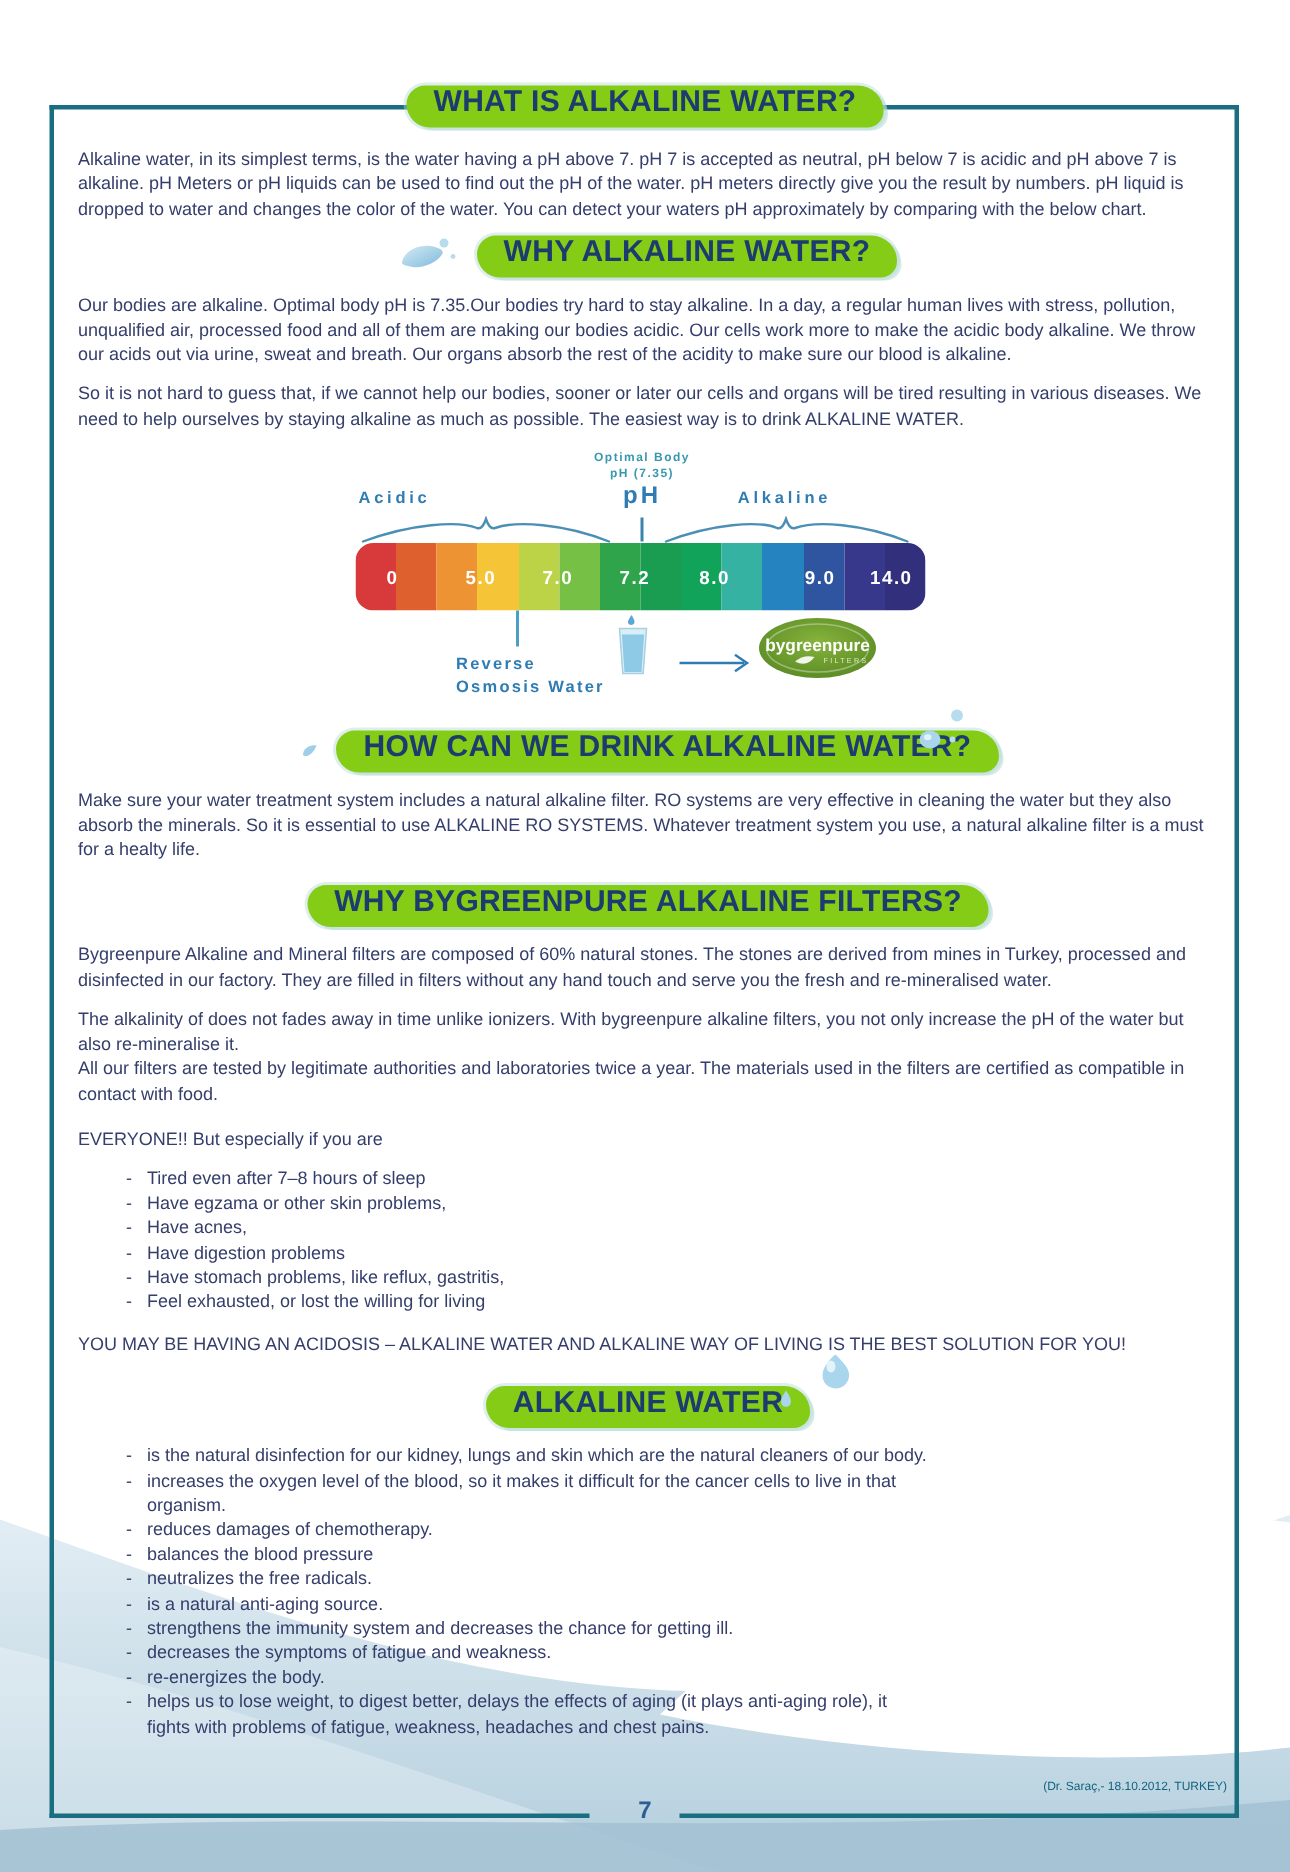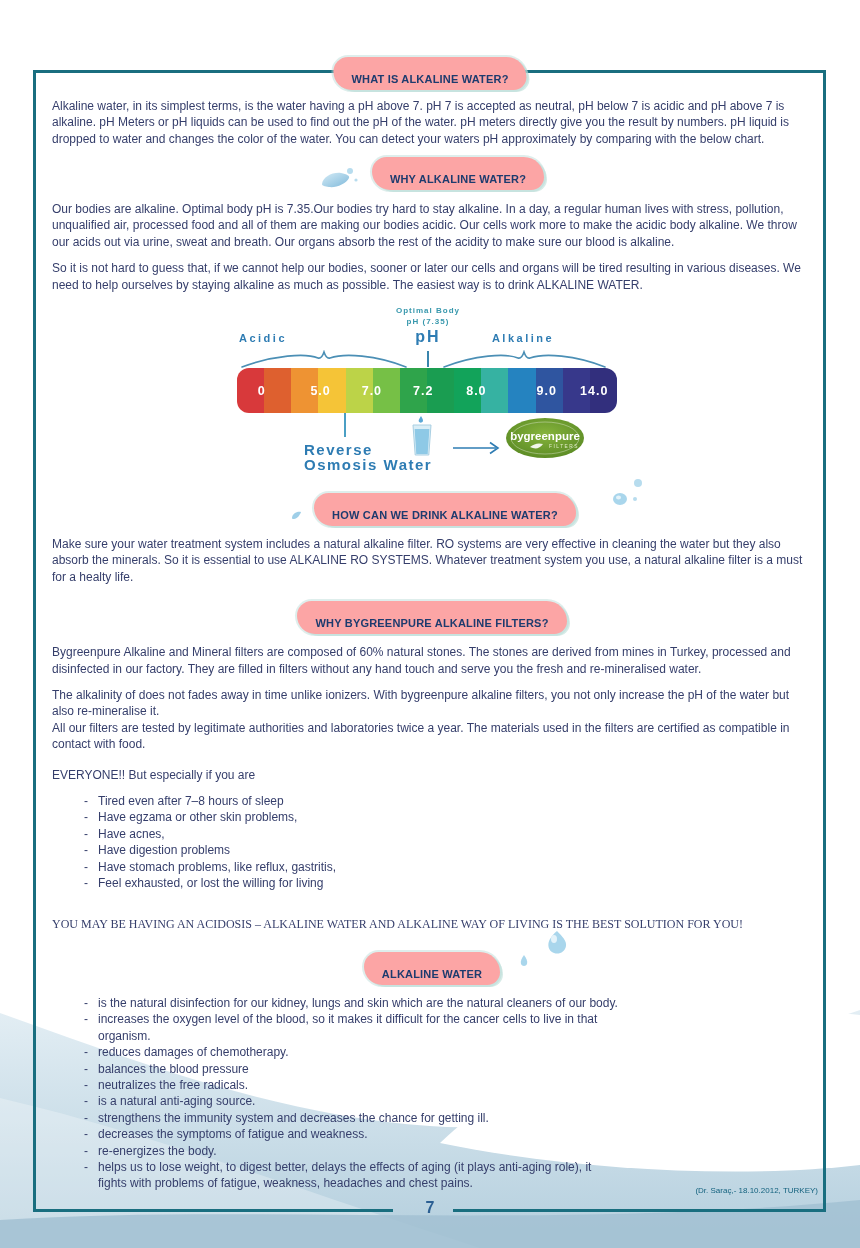--- a/index.html
+++ b/index.html
@@ -13,22 +13,22 @@
   .waves{position:absolute;left:0;top:928px;width:860px;height:320px;z-index:0;}
   
   .frame-line{position:absolute;background:#196e7f;z-index:2;}
   .f-top{left:33px;top:70px;width:793px;height:3px;}
   .f-left{left:33px;top:70px;width:3px;height:1142px;}
   .f-right{left:823px;top:70px;width:3px;height:1142px;}
   .f-bot-l{left:33px;top:1209px;width:360px;height:3px;}
   .f-bot-r{left:453px;top:1209px;width:373px;height:3px;}
   
   .badge{
-    display:inline-block;background:#fca5a5;color:#1d3b6e;font-weight:bold;
-    font-size:11px;letter-spacing:.2px;padding:16px 18px 5px;
+    display:inline-block;background:#84cc16;color:#1d3b6e;font-weight:bold;
+    font-size:20px;letter-spacing:.2px;padding:0 18px 5px;
     border-radius:16px 22px 14px 20px;
     box-shadow:0 0 0 2px rgba(181,218,212,.45),3px 2px 0 rgba(181,218,212,.55);
     white-space:nowrap;
   }
   .badge-h1{position:absolute;left:50%;transform:translateX(-50%);top:57px;z-index:3;}
   .h-row{text-align:center;position:relative;margin:4px 0 10px;z-index:3;}
   
   .content{position:absolute;left:52px;top:88px;width:760px;z-index:1;}
   .para{font-size:12px;line-height:16.4px;margin:0 0 10px;}
   
@@ -41,21 +41,21 @@
   .c-abs{position:absolute;}
   .c-label{color:#2e7cb3;font-weight:bold;letter-spacing:2.5px;font-size:11px;text-align:center;}
   .c-optimal{color:#3898ad;font-size:8px;letter-spacing:1px;font-weight:bold;text-align:center;line-height:11px;}
   .c-ph{color:#2e7cb3;font-weight:bold;font-size:16px;letter-spacing:2px;text-align:center;}
   .ph-bar{left:185px;top:63px;width:380px;height:45px;border-radius:12px;overflow:hidden;display:flex;}
   .seg{flex:1;height:100%;}
   .ph-bar-labels{left:185px;top:63px;width:380px;height:45px;pointer-events:none;}
   .bar-label{position:absolute;top:50%;transform:translate(-50%,-50%);color:#fff;font-weight:bold;font-size:12.5px;letter-spacing:1px;}
   .tick{left:375px;top:46px;width:2px;height:16px;background:#3a85ad;}
   .ro-line{left:292px;top:108px;width:2px;height:24px;background:#4b9fc4;}
-  .ro-label{left:252px;top:137px;color:#2e7cb3;font-weight:bold;font-size:15px;letter-spacing:1.5px;line-height:15px;}
+  .ro-label{left:252px;top:137px;color:#2e7cb3;font-weight:bold;font-size:11px;letter-spacing:1.5px;line-height:15px;}
   
   .drop-left{margin-right:10px;vertical-align:middle;}
   .drop-right-cluster{position:absolute;}
   
   .credit{position:absolute;right:42px;top:1186px;font-size:8px;color:#14627f;z-index:3;}
   .page-num{position:absolute;left:50%;transform:translateX(-50%);top:1199px;
     font-size:16px;font-weight:bold;color:#2b5f93;z-index:3;}
 </style>
 </head>
 <body>
@@ -226,21 +226,21 @@
       <div class="li">
         <span class="dash">-</span>
         <span class="li-text">Have stomach problems, like reflux, gastritis,</span>
       </div>
       <div class="li">
         <span class="dash">-</span>
         <span class="li-text">Feel exhausted, or lost the willing for living</span>
       </div>
     </div>
 
-  <p class="para" style="margin-top:24px;font-family:Liberation Serif, serif;">YOU MAY BE HAVING AN ACIDOSIS – ALKALINE WATER AND ALKALINE WAY OF LIVING IS THE BEST SOLUTION FOR YOU!</p>
+  <p class="para" style="margin-top:12px;">YOU MAY BE HAVING AN ACIDOSIS – ALKALINE WATER AND ALKALINE WAY OF LIVING IS THE BEST SOLUTION FOR YOU!</p>
 
   <div class="h-row" style="margin-top:20px;">
     <span class="badge">ALKALINE WATER</span>
     <svg class="drop-right-cluster" style="left:466px;top:2px;" width="12" height="14" viewBox="0 0 12 14">
       <path d="M6,1 C8,4 10,7 9,10 C8,12.5 4,12.5 3,10 C2,7 4,4 6,1 Z" fill="#a9d6ec"></path>
     </svg>
     <svg class="drop-right-cluster" style="left:492px;top:-22px;" width="26" height="26" viewBox="0 0 26 26">
       <path d="M13,1 C18,6 23,11 22,16 C21,22 15,25 10,23 C4,21 3,14 6,9 C8,6 10,3 13,1 Z" fill="#a9d6ec"></path>
       <ellipse cx="10" cy="9" rx="3" ry="4" fill="#e4f3fa"></ellipse>
     </svg>

